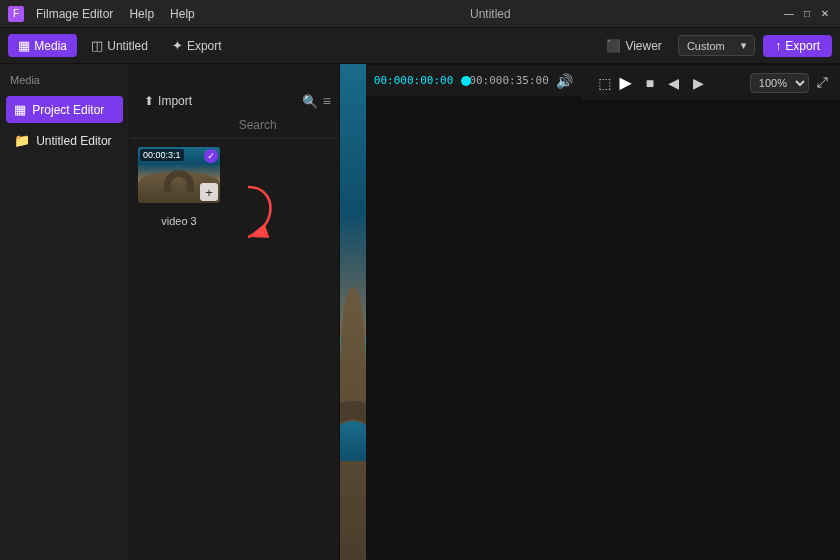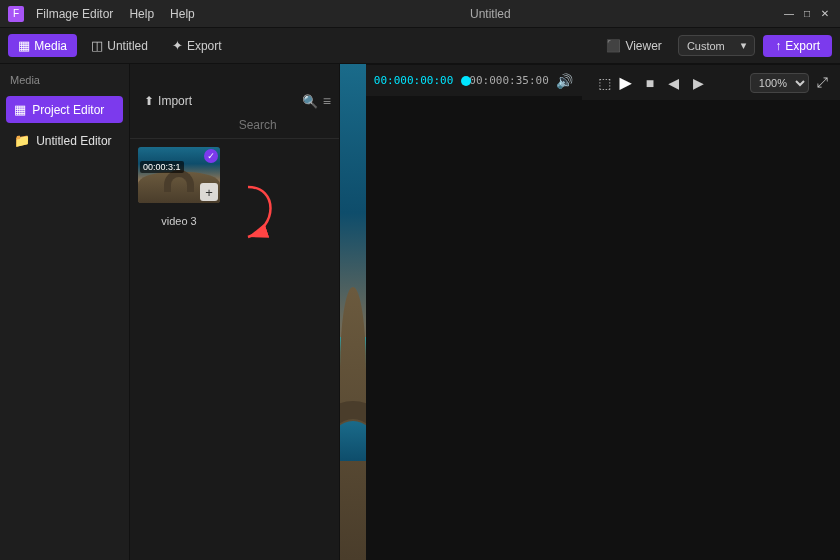--- a/index.html
+++ b/index.html
@@ -184,21 +184,21 @@
       margin-bottom: 4px;
     }
     .thumb-box {
       width: 82px; height: 56px;
       background: #2a2a2a;
       border-radius: 3px;
       overflow: hidden;
       position: relative;
     }
     .thumb-duration {
-      position: absolute; top: 14px; left: 2px;
+      position: absolute; top: 2px; left: 2px;
       font-size: 9px; color: white;
       background: rgba(0,0,0,0.6);
       padding: 1px 3px; border-radius: 2px;
     }
     .thumb-check {
       position: absolute; top: 2px; right: 2px;
       width: 14px; height: 14px;
       background: #7c3aed;
       border-radius: 50%;
       display: flex; align-items: center; justify-content: center;

